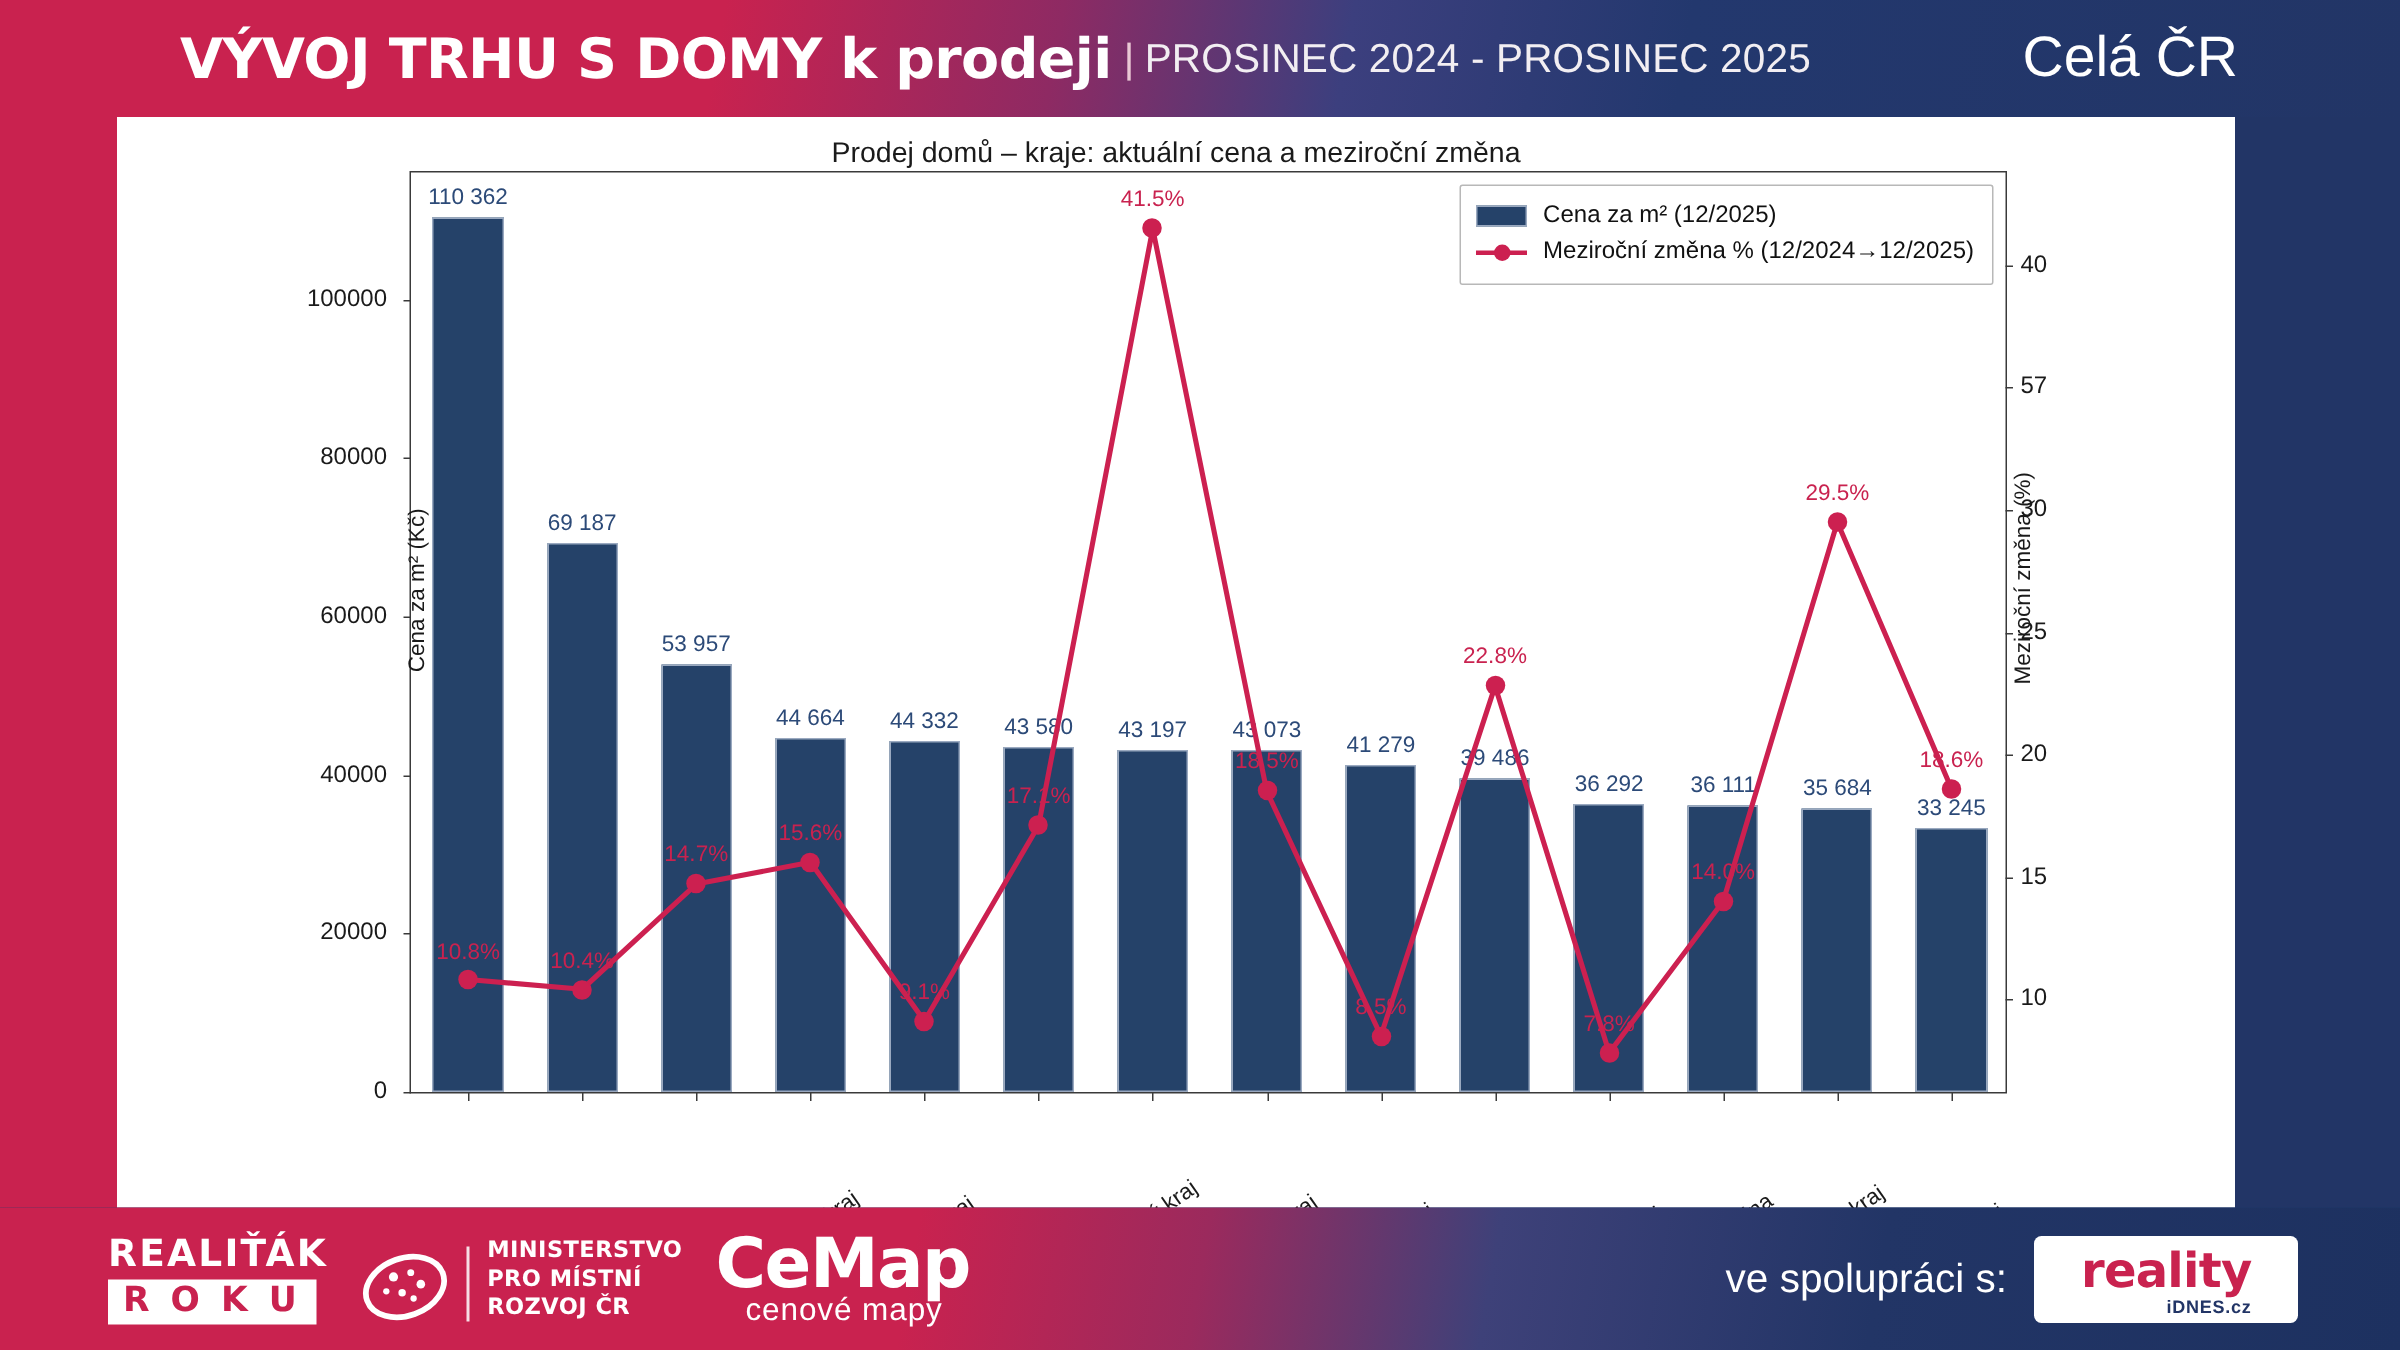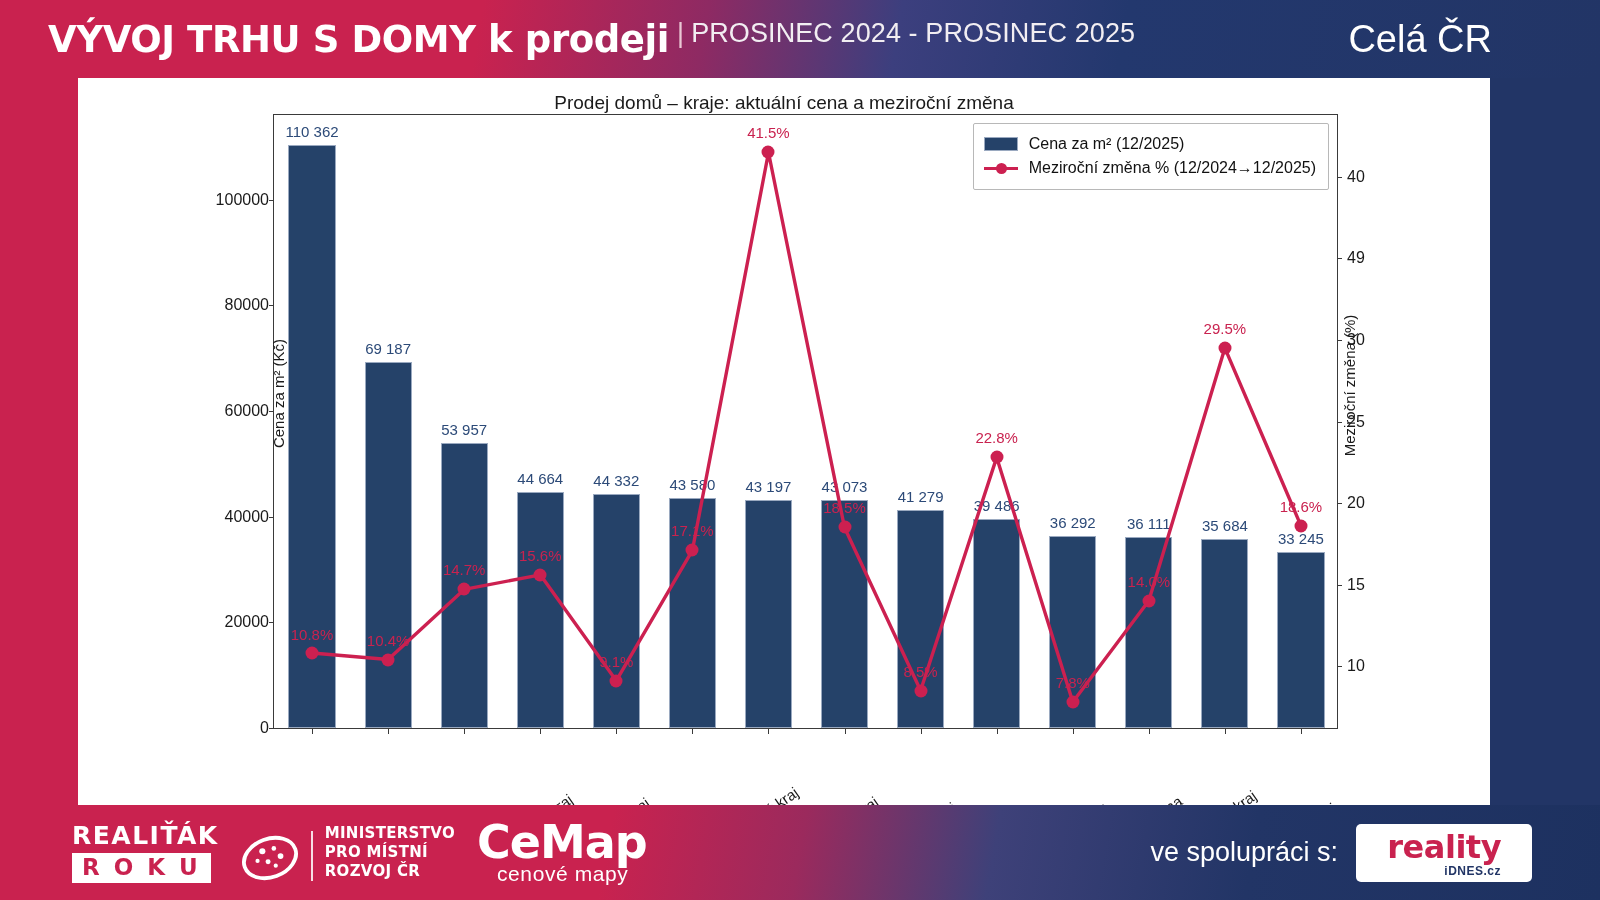--- a/index.html
+++ b/index.html
@@ -9,21 +9,21 @@
     background:#1d3c6e;
   }
   .page { position:relative; width:1600px; height:900px; }
 
   
   .header {
     position:absolute; left:0; top:0; width:1600px; height:78px;
     background:linear-gradient(100deg,#c9224f 0%, #c9224f 30%, #8e2a63 44%, #3c3f7e 56%, #23386e 70%, #223566 100%);
     display:flex; align-items:center;
   }
-  .header-left { display:flex; align-items:flex-start; margin-left:48px; }
+  .header-left { display:flex; align-items:center; margin-left:120px; }
   .h-title {
     color:#fff; font-weight:bold; font-size:37px; letter-spacing:-0.4px;
     font-family:"DejaVu Sans", sans-serif;
   }
   .h-sep { color:#e9c8d4; font-size:27px; margin:0 7px 0 8px; font-weight:300;}
   .h-sub { color:#f2eef2; font-size:27px; font-weight:300; letter-spacing:0.1px;}
   .h-right {
     position:absolute; right:108px; top:50%; transform:translateY(-50%);
     color:#fff; font-size:38px; font-weight:300;
   }
@@ -79,21 +79,21 @@
   .ylabel-left {
     position:absolute; left:-96px; top:270px; width:200px; text-align:center;
     transform:rotate(-90deg); font-size:15px; color:#1a1a1a;
   }
   .ylabel-right {
     position:absolute; right:-122px; top:262px; width:220px; text-align:center;
     transform:rotate(-90deg); font-size:15px; color:#1a1a1a;
   }
   .ytick {
     position:absolute; right:100%; transform:translateY(-50%);
-    padding-right:5px; font-size:16px; color:#1a1a1a; white-space:nowrap;
+    padding-right:16px; font-size:16px; color:#1a1a1a; white-space:nowrap;
   }
   .ytick::after {
     content:""; position:absolute; right:0; top:50%; width:5px; height:1px; background:#3a3a3a;
   }
   .ytick-r {
     position:absolute; left:100%; transform:translateY(-50%);
     padding-left:10px; font-size:16px; color:#1a1a1a; white-space:nowrap;
   }
   .ytick-r::before {
     content:""; position:absolute; left:0; top:50%; width:5px; height:1px; background:#3a3a3a;
@@ -172,21 +172,21 @@
         <div class="ytick" style="top: 507.31px;">20000</div>
         <div class="ytick" style="top: 401.621px;">40000</div>
         <div class="ytick" style="top: 295.931px;">60000</div>
         <div class="ytick" style="top: 190.241px;">80000</div>
         <div class="ytick" style="top: 84.5517px;">100000</div>
         <div class="ytick-r" style="top: 551.048px;">10</div>
         <div class="ytick-r" style="top: 469.532px;">15</div>
         <div class="ytick-r" style="top: 388.016px;">20</div>
         <div class="ytick-r" style="top: 306.5px;">25</div>
         <div class="ytick-r" style="top: 224.984px;">30</div>
-        <div class="ytick-r" style="top: 143.468px;">49</div>
+        <div class="ytick-r" style="top: 143.468px;">57</div>
         <div class="ytick-r" style="top: 61.9521px;">40</div>
         <div class="bar" style="left: 14.4536px; width: 47.1643px; height: 583.206px;"></div>
         <div class="barlab" style="left: 38.0357px; top: 7.79391px;">110 362</div>
         <div class="xtickmark" style="left: 38.0357px;"></div>
         <div class="xlab" style="left: 48.0357px;">Hlavní město Praha</div>
         <div class="dot" style="left: 38.0357px; top: 538.005px;"></div>
         <div class="pctlab" style="left: 38.0357px; top: 511px;">10.8%</div>
         <div class="bar" style="left: 90.525px; width: 47.1643px; height: 365.618px;"></div>
         <div class="barlab" style="left: 114.107px; top: 225.382px;">69 187</div>
         <div class="xtickmark" style="left: 114.107px;"></div>

